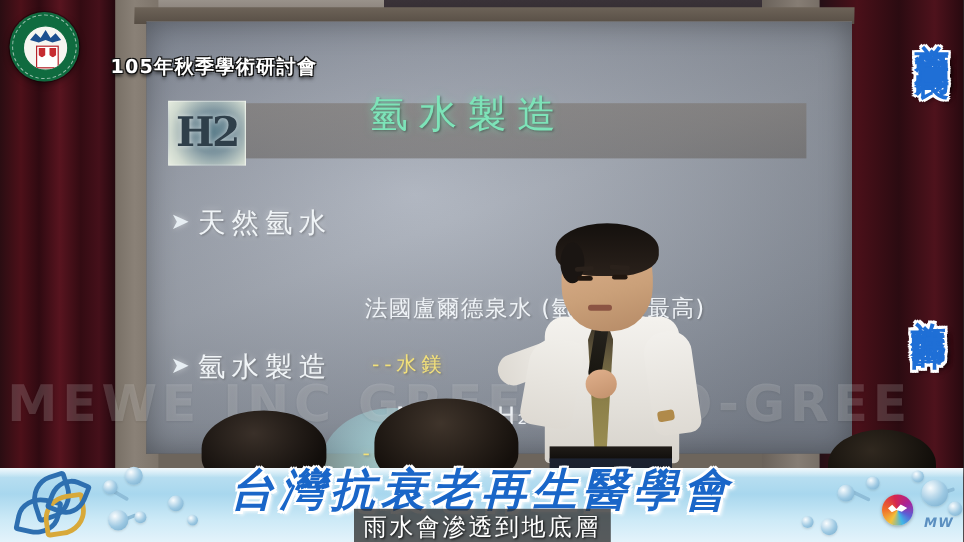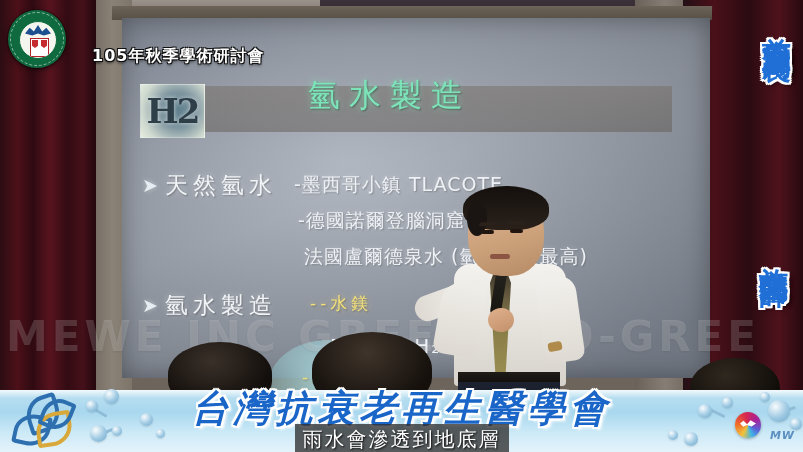--- a/index.html
+++ b/index.html
@@ -320,22 +320,20 @@
     <div class="slide-titlebar"></div>
     <div class="h2-logo">
       <span>H2</span>
     </div>
     <div class="slide-title">氫水製造</div>
 
     <div class="bullet-row" style="left:20px;top:152px;">
       <span class="arrow">➤</span>
       <span class="b-head">天然氫水</span>
     </div>
-    <div class="b-sub" style="left:172px;top:154px;">-墨西哥小鎮 TLACOTE</div>
-    <div class="b-sub" style="left:176px;top:190px;">-德國諾爾登腦洞窟</div>
     <div class="b-sub" style="left:182px;top:226px;">法國盧爾德泉水 (氫氣含量最高)</div>
 
     <div class="blue-circle"></div>
     <div class="bullet-row" style="left:20px;top:272px;">
       <span class="arrow">➤</span>
       <span class="b-head">氫水製造</span>
     </div>
     <div class="b-yellow" style="left:188px;top:274px;">--水鎂</div>
     <div class="formula" style="left:208px;top:316px;">Mg + 2H₂O →</div>
     <div class="b-yellow" style="left:180px;top:348px;">--電</div>

